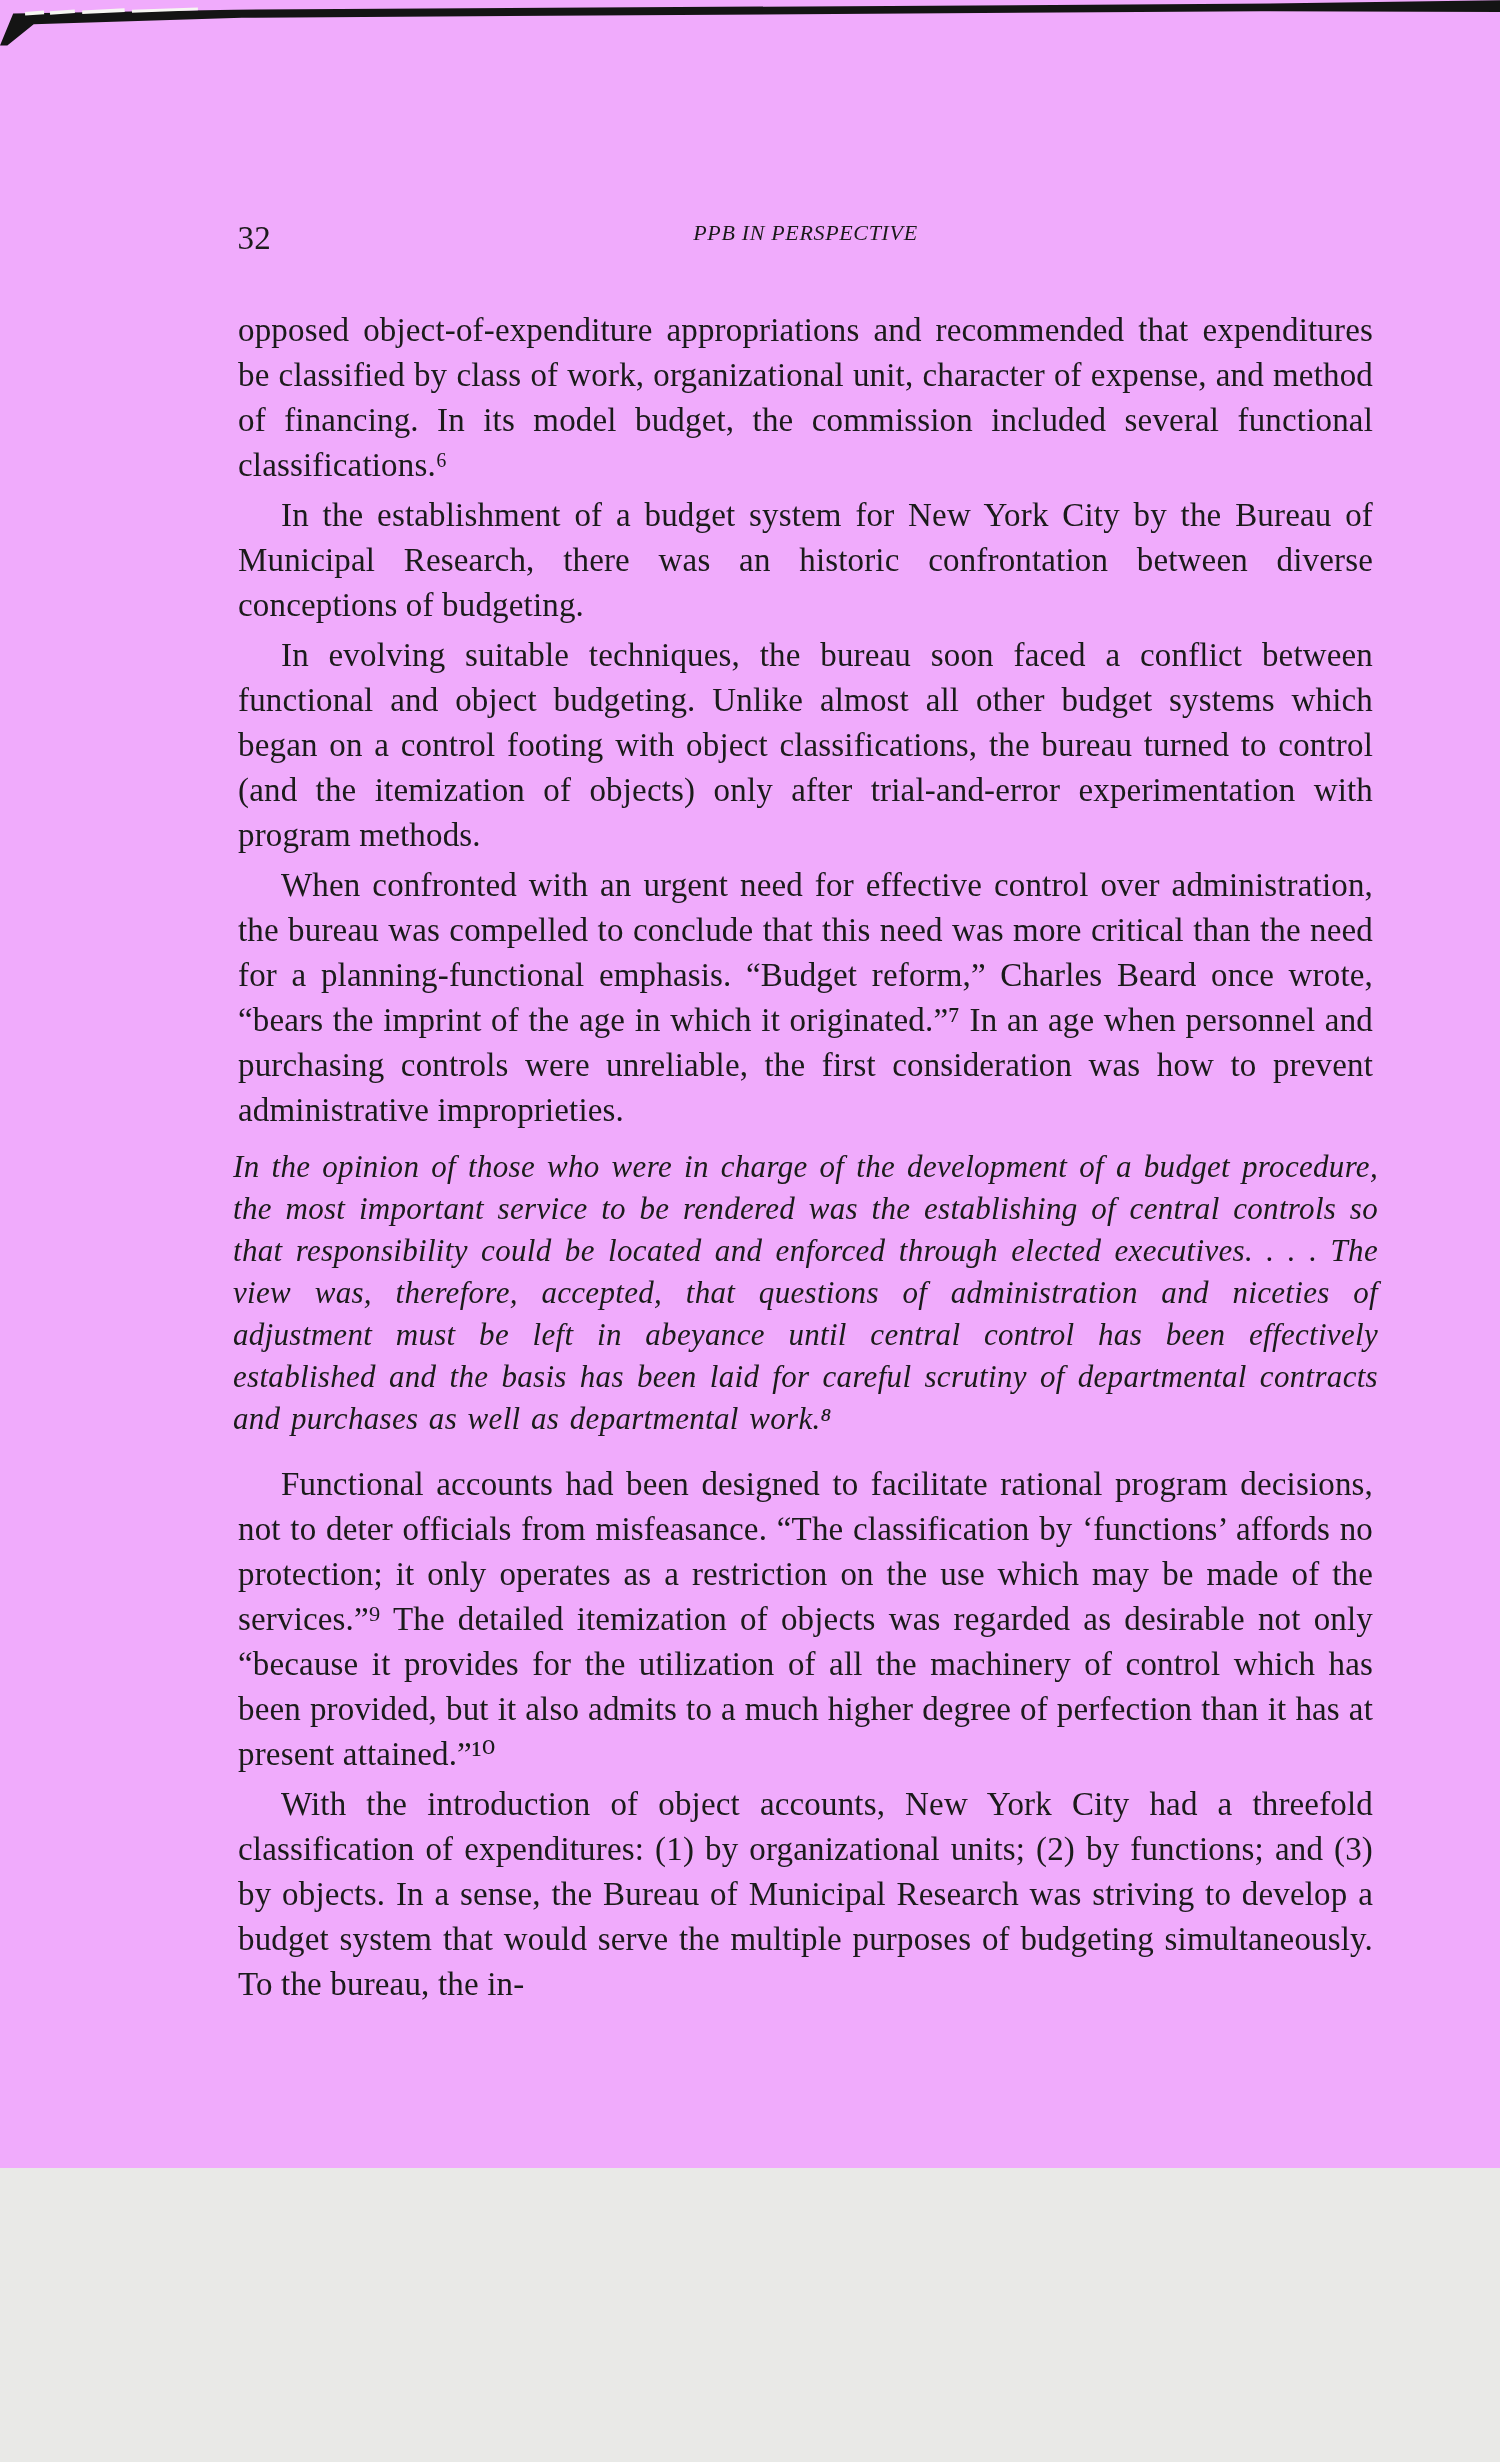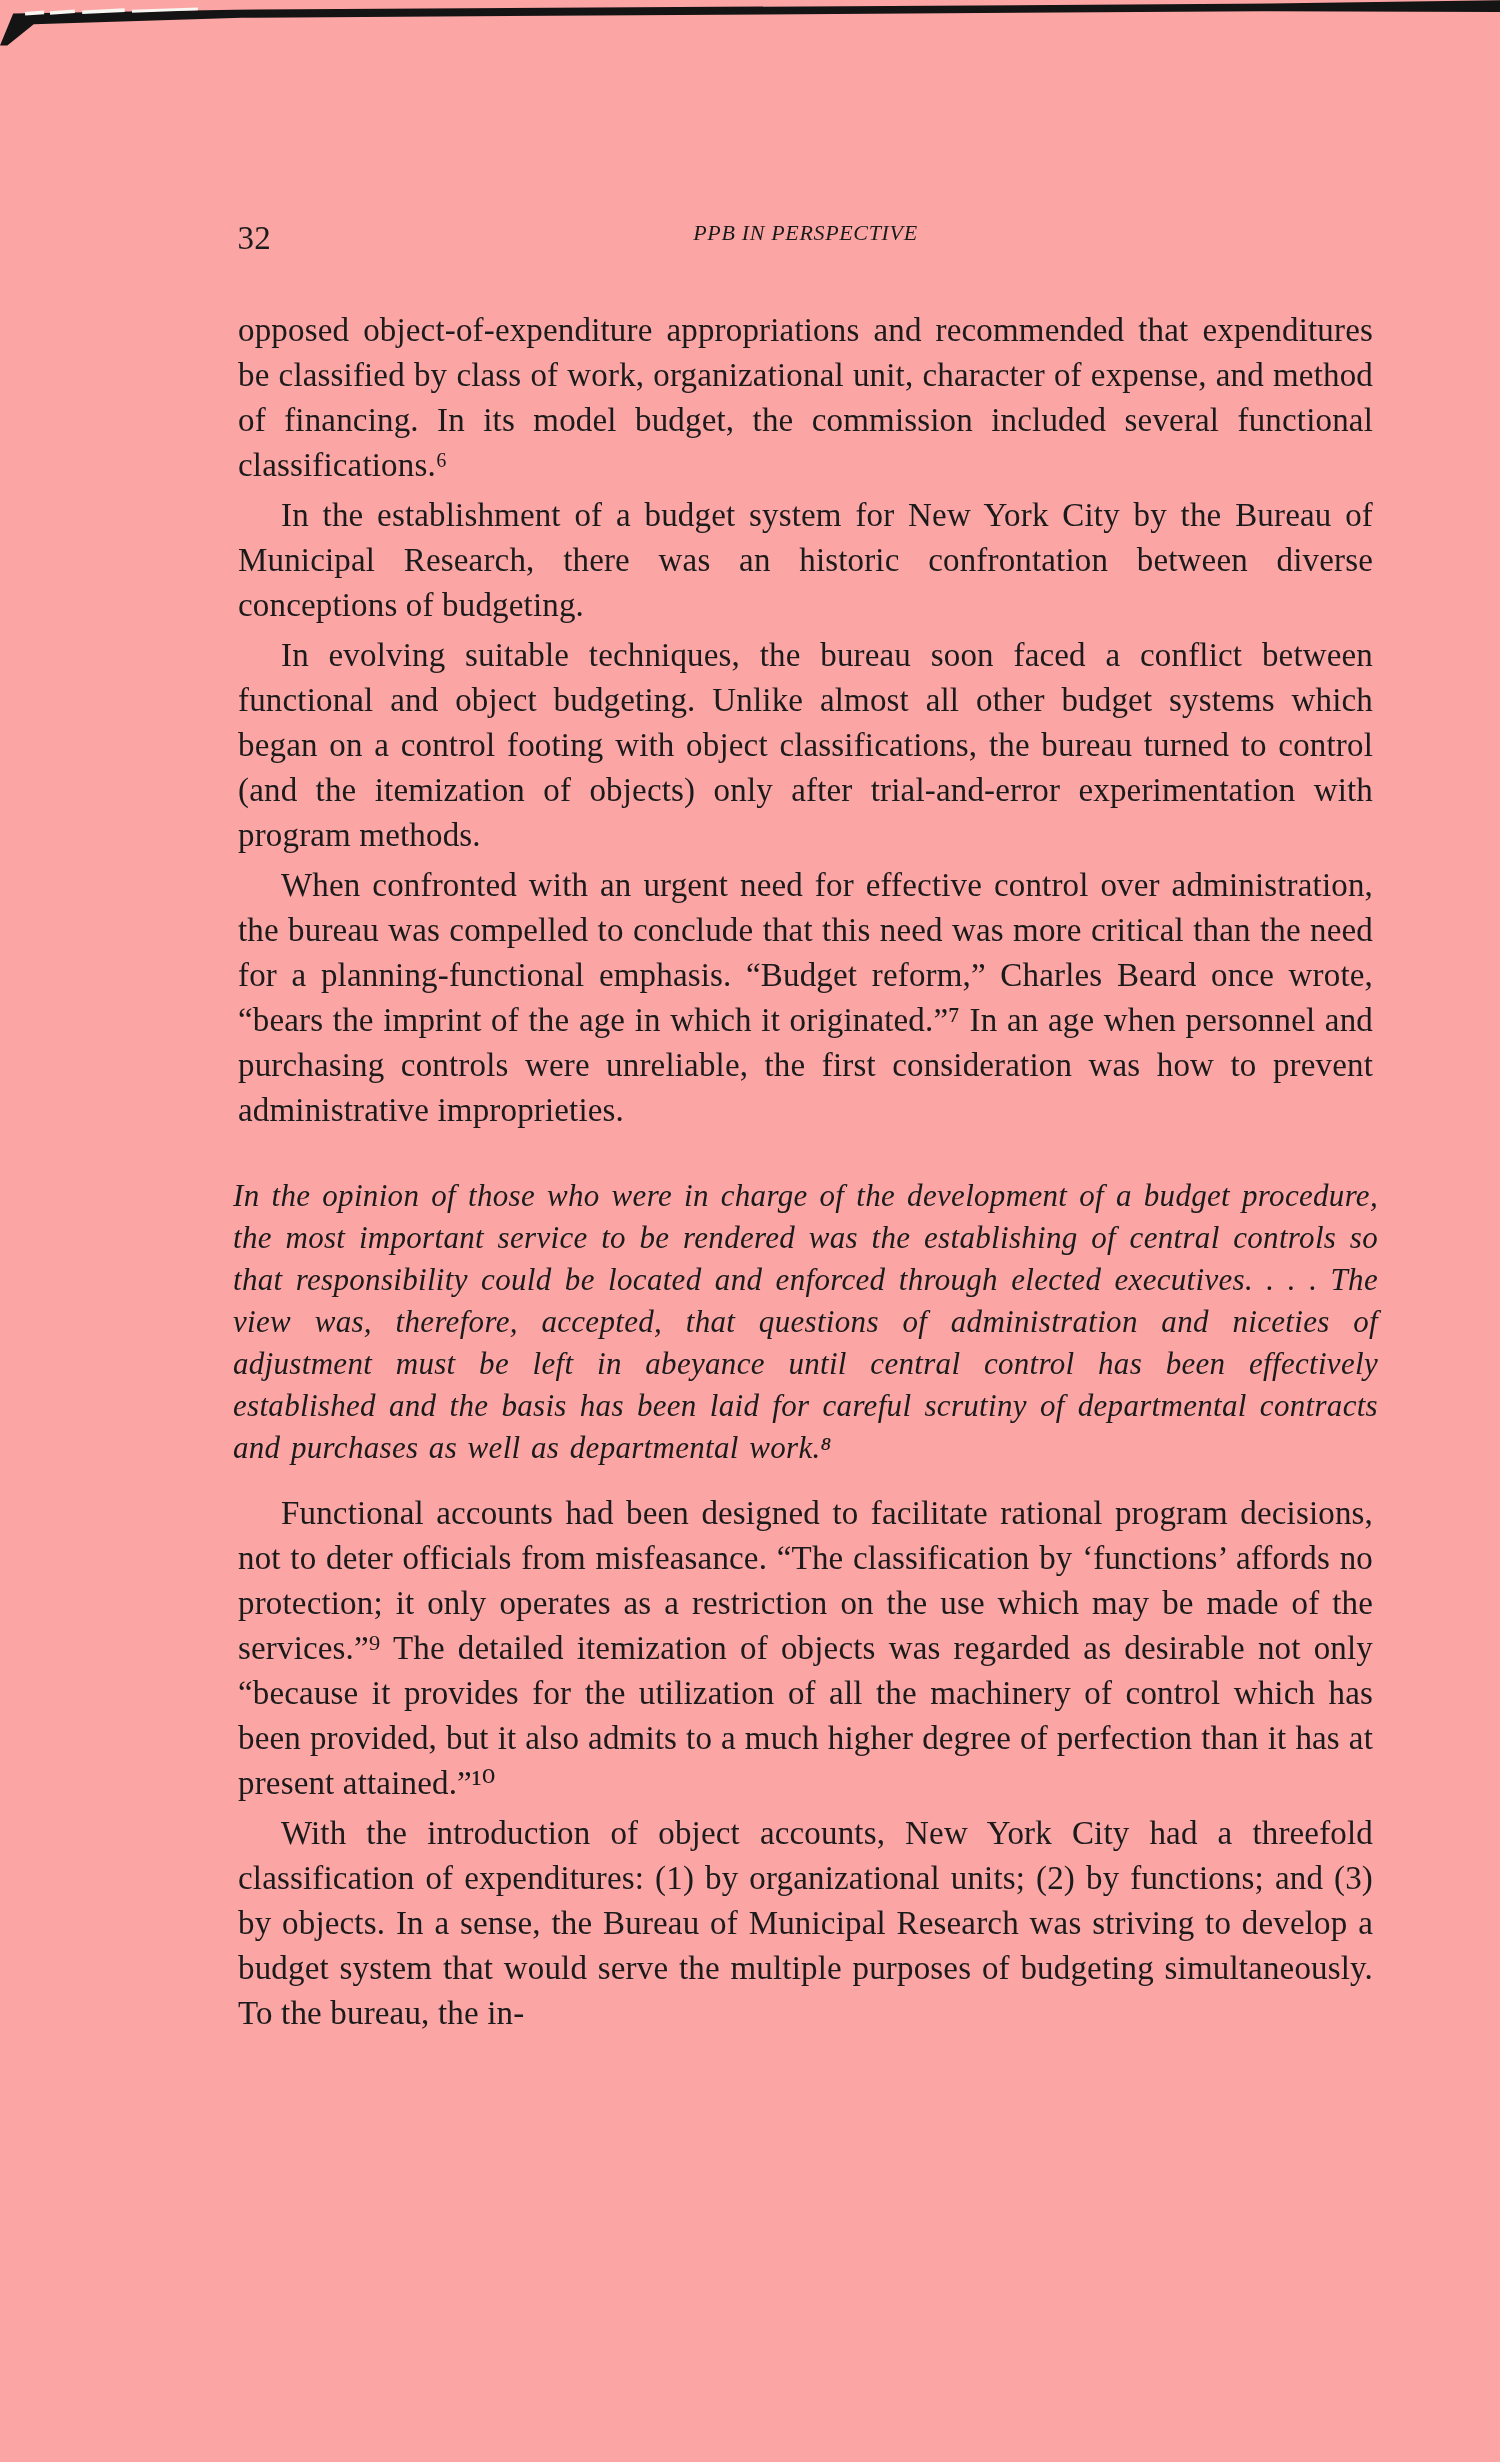--- a/index.html
+++ b/index.html
@@ -3,22 +3,22 @@
 <meta charset="utf-8">
 <style>
   html, body {
     margin: 0;
     padding: 0;
     background: #e9e9e7;
   }
   .page {
     position: relative;
     width: 1501px;
-    height: 2462px;
-    background: #fca5a5;
+    height: 2168px;
+    background: #f0abfc;
     overflow: hidden;
     font-family: "Liberation Serif", "DejaVu Serif", serif;
     color: #1b1b1b;
   }
   .scan-edge {
     position: absolute;
     top: 0;
     left: 0;
     width: 1501px;
     height: 59px;
@@ -60,21 +60,21 @@
     text-align: justify;
     letter-spacing: 0.005em;
   }
   .page-body p.indent {
     text-indent: 43px;
   }
   .page-body p.quote {
     font-style: italic;
     font-size: 31px;
     line-height: 42px;
-    margin: 42px 0 22px 0;
+    margin: 13px 0 22px 0;
     letter-spacing: 0.01em;
     word-spacing: 0.08em;
   }
 </style>
 </head>
 <body>
 
 <div class="page">
 
   <svg class="scan-edge" viewBox="0 0 2048 80" xmlns="http://www.w3.org/2000/svg" aria-hidden="true">

